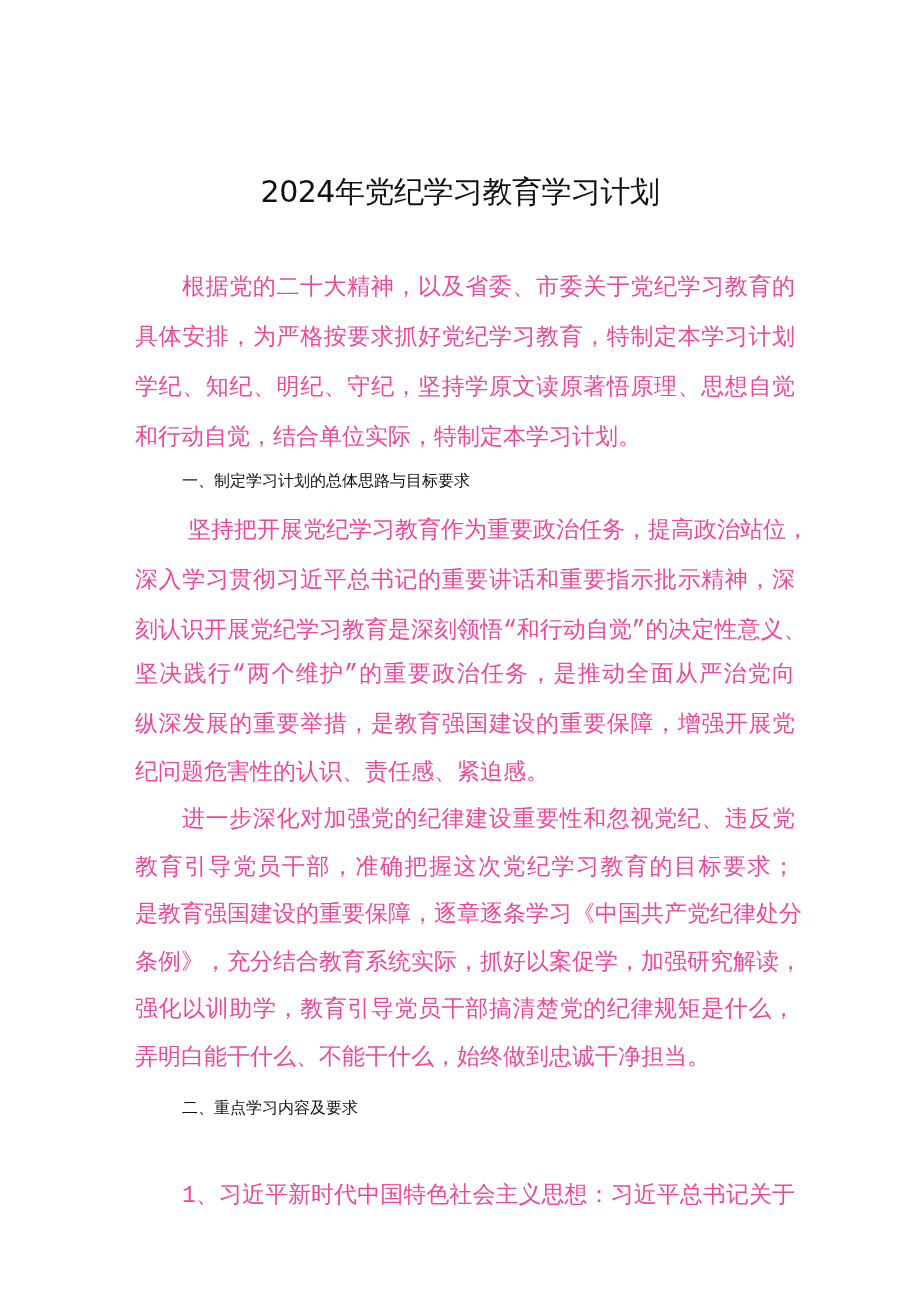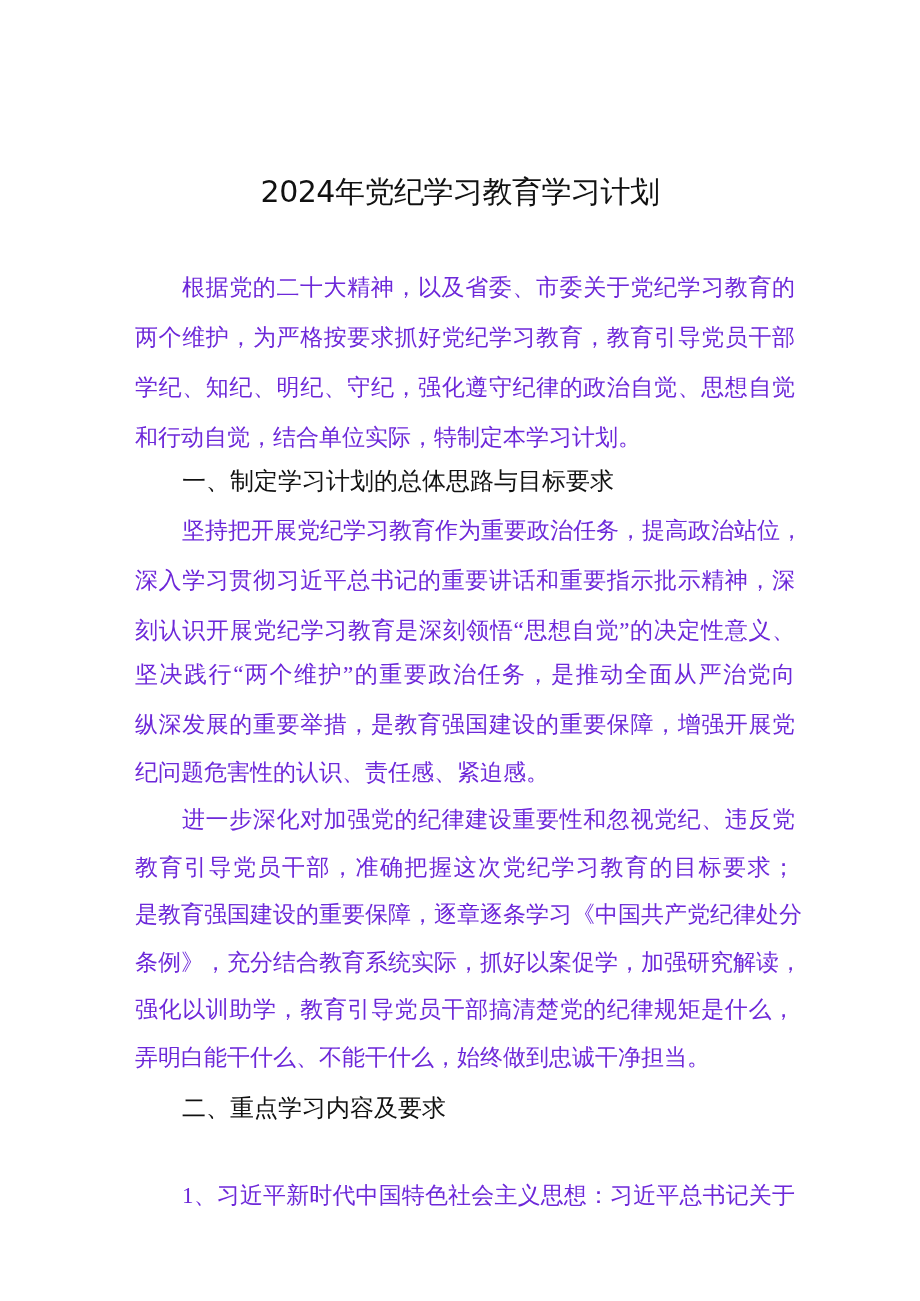--- a/index.html
+++ b/index.html
@@ -31,65 +31,65 @@
       font-size: 30px;
       line-height: 40px;
       letter-spacing: -0.5px;
       color: #111111;
       white-space: nowrap;
     }
     .line {
       position: absolute;
       left: 135px;
       width: 660px;
-      font-family: Liberation Serif, serif;
+      font-family: Liberation Mono, monospace;
       font-size: 23px;
       line-height: 30px;
-      color: #6d28d9;
+      color: #ec4899;
       white-space: nowrap;
       text-align: justify;
       text-align-last: justify;
     }
     .line.indent {
       left: 182px;
       width: 613px;
     }
     .line.last {
       text-align-last: left;
     }
     .heading {
       position: absolute;
       left: 182px;
       font-family: "DejaVu Sans", "Liberation Sans", sans-serif;
-      font-size: 24px;
+      font-size: 16px;
       line-height: 30px;
       color: #111111;
       white-space: nowrap;
     }
   </style>
 </head>
 <body>
 
 <div class="page">
 
   <div class="title" style="top:172px;">2024年党纪学习教育学习计划</div>
 
   <div>
     <div class="line indent" style="top:273px;">根据党的二十大精神，以及省委、市委关于党纪学习教育的</div>
-    <div class="line" style="top:323px;">两个维护，为严格按要求抓好党纪学习教育，教育引导党员干部</div>
-    <div class="line" style="top:373px;">学纪、知纪、明纪、守纪，强化遵守纪律的政治自觉、思想自觉</div>
+    <div class="line" style="top:323px;">具体安排，为严格按要求抓好党纪学习教育，特制定本学习计划</div>
+    <div class="line" style="top:373px;">学纪、知纪、明纪、守纪，坚持学原文读原著悟原理、思想自觉</div>
     <div class="line last" style="top:423px;">和行动自觉，结合单位实际，特制定本学习计划。</div>
   </div>
 
   <div class="heading" style="top:466px;">一、制定学习计划的总体思路与目标要求</div>
 
   <div>
-    <div class="line indent" style="top:516px;">坚持把开展党纪学习教育作为重要政治任务，提高政治站位，</div>
+    <div class="line indent" style="top:516px;margin-left:6px;">坚持把开展党纪学习教育作为重要政治任务，提高政治站位，</div>
     <div class="line" style="top:566px;">深入学习贯彻习近平总书记的重要讲话和重要指示批示精神，深</div>
-    <div class="line" style="top:616px;">刻认识开展党纪学习教育是深刻领悟“思想自觉”的决定性意义、</div>
+    <div class="line" style="top:616px;">刻认识开展党纪学习教育是深刻领悟“和行动自觉”的决定性意义、</div>
     <div class="line" style="top:660px;">坚决践行“两个维护”的重要政治任务，是推动全面从严治党向</div>
     <div class="line" style="top:710px;">纵深发展的重要举措，是教育强国建设的重要保障，增强开展党</div>
     <div class="line last" style="top:758px;">纪问题危害性的认识、责任感、紧迫感。</div>
   </div>
 
   <div>
     <div class="line indent" style="top:805px;">进一步深化对加强党的纪律建设重要性和忽视党纪、违反党</div>
     <div class="line" style="top:853px;">教育引导党员干部，准确把握这次党纪学习教育的目标要求；</div>
     <div class="line" style="top:900px;">是教育强国建设的重要保障，逐章逐条学习《中国共产党纪律处分</div>
     <div class="line" style="top:948px;">条例》，充分结合教育系统实际，抓好以案促学，加强研究解读，</div>

